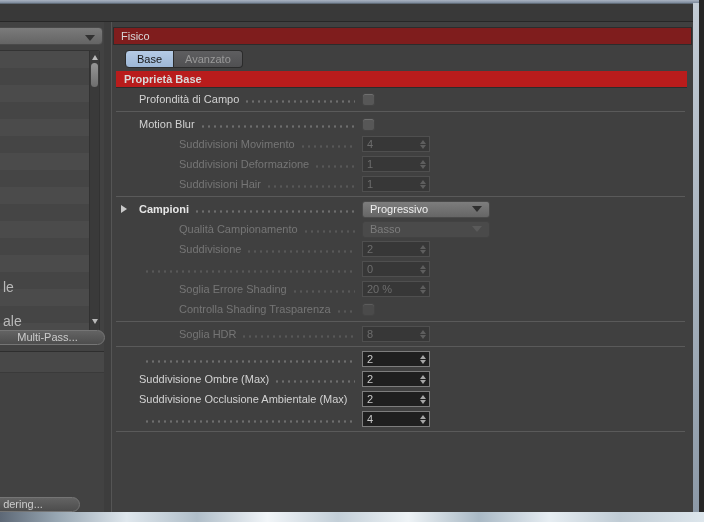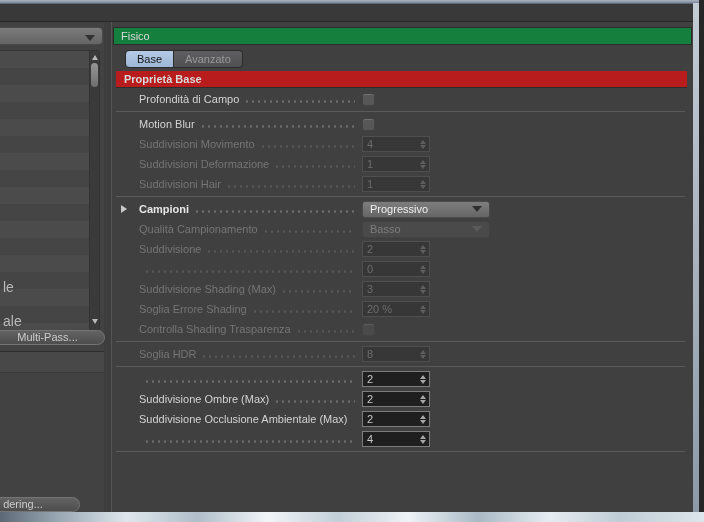--- a/index.html
+++ b/index.html
@@ -40,38 +40,38 @@
     background:linear-gradient(180deg,#636363,#4d4d4d); border:1px solid #757575;
     text-align:center; line-height:13px; }
   .multipass-btn { left:-10px; top:308px; width:115px; }
   .sb-divider { position:absolute; left:0; top:329px; width:104px; height:1px; background:#2e2e2e; }
   .sb-band { position:absolute; left:0; top:330px; width:104px; height:21px; background:#484848; border-bottom:1px solid #3a3a3a; }
   .render-btn { left:-34px; top:475px; width:114px; }
 
   
   .panel { position:absolute; left:111px; top:22px; width:582px; height:490px;
     background:#404040; border-left:1px solid #555; }
-  .panel-title { margin:5px 1px 0 1px; height:18px; background:#15803d; border:1px solid #2c2c2c;
+  .panel-title { margin:5px 1px 0 1px; height:18px; background:#7f1d1d; border:1px solid #2c2c2c;
     color:#d8d8d8; font-size:11px; line-height:17px; padding-left:7px; }
   .tabs { display:flex; margin:5px 0 0 5px; height:18px; }
   .tab { font-size:11px; line-height:17px; padding:0 11px; border:1px solid #2b2b2b; }
   .tab.active { background:linear-gradient(180deg,#b5cbe5,#9db7d6); color:#161616;
     border-radius:4px 0 0 4px;margin-left:8px; }
   .tab.inactive { background:linear-gradient(180deg,#5e5e60,#505052); color:#999;
     border-left:none; border-radius:0 4px 4px 0; }
   .section-bar { margin:3px 6px 0 4px; height:17px; background:#b91c1c; border-bottom:1px solid #2c2c2c;
     color:#d9d9d9; font-size:11px; font-weight:bold; line-height:16px; padding-left:8px; }
   .content { padding-top:1px; }
 
   .row { position:relative; height:20px; display:flex; align-items:center; padding-left:27px; }
   .expander { position:absolute; left:9px; top:6px; width:0; height:0;
     border-top:4px solid transparent; border-bottom:4px solid transparent; border-left:6px solid #c9c9c9; }
   .lbl { font-size:11px; color:#d2d2d2; white-space:nowrap; }
   .lbl.bold { font-weight:bold; color:#e6e6e6; }
-  .lbl.dis { color:#757575; }
+  .lbl.dis { color:#757575;margin-left:40px; }
   .dots { flex:1; height:10px; margin:4px 7px 0 5px;
     background-image:radial-gradient(circle,#6e6e6e 1px,transparent 1.3px);
     background-size:6px 3px; background-repeat:repeat-x; background-position:0 50%; }
   .dots.dis { background-image:radial-gradient(circle,#585858 1px,transparent 1.3px); }
   .ctrl-slot { width:331px; flex:none; display:flex; justify-content:flex-start; align-items:center; }
 
   .cb { width:13px; height:13px; border-radius:3px; background:#575757;
     border:1px solid #434343; box-shadow:inset 0 1px 0 #6f6f6f; }
   .cb.dis { background:#4a4a4a; box-shadow:inset 0 1px 0 #5c5c5c; }
 
@@ -229,33 +229,20 @@
             <div class="num dis">
               <div class="val">0</div>
               <div class="step">
                 <div class="tri-up"></div>
                 <div class="tri-down"></div>
               </div>
             </div>
           </div>
         </div>
         <div class="row">
-          <div class="lbl dis">Suddivisione Shading (Max)</div>
-          <div class="dots dis"></div>
-          <div class="ctrl-slot">
-            <div class="num dis">
-              <div class="val">3</div>
-              <div class="step">
-                <div class="tri-up"></div>
-                <div class="tri-down"></div>
-              </div>
-            </div>
-          </div>
-        </div>
-        <div class="row">
           <div class="lbl dis">Soglia Errore Shading</div>
           <div class="dots dis"></div>
           <div class="ctrl-slot">
             <div class="num dis">
               <div class="val">20 %</div>
               <div class="step">
                 <div class="tri-up"></div>
                 <div class="tri-down"></div>
               </div>
             </div>

